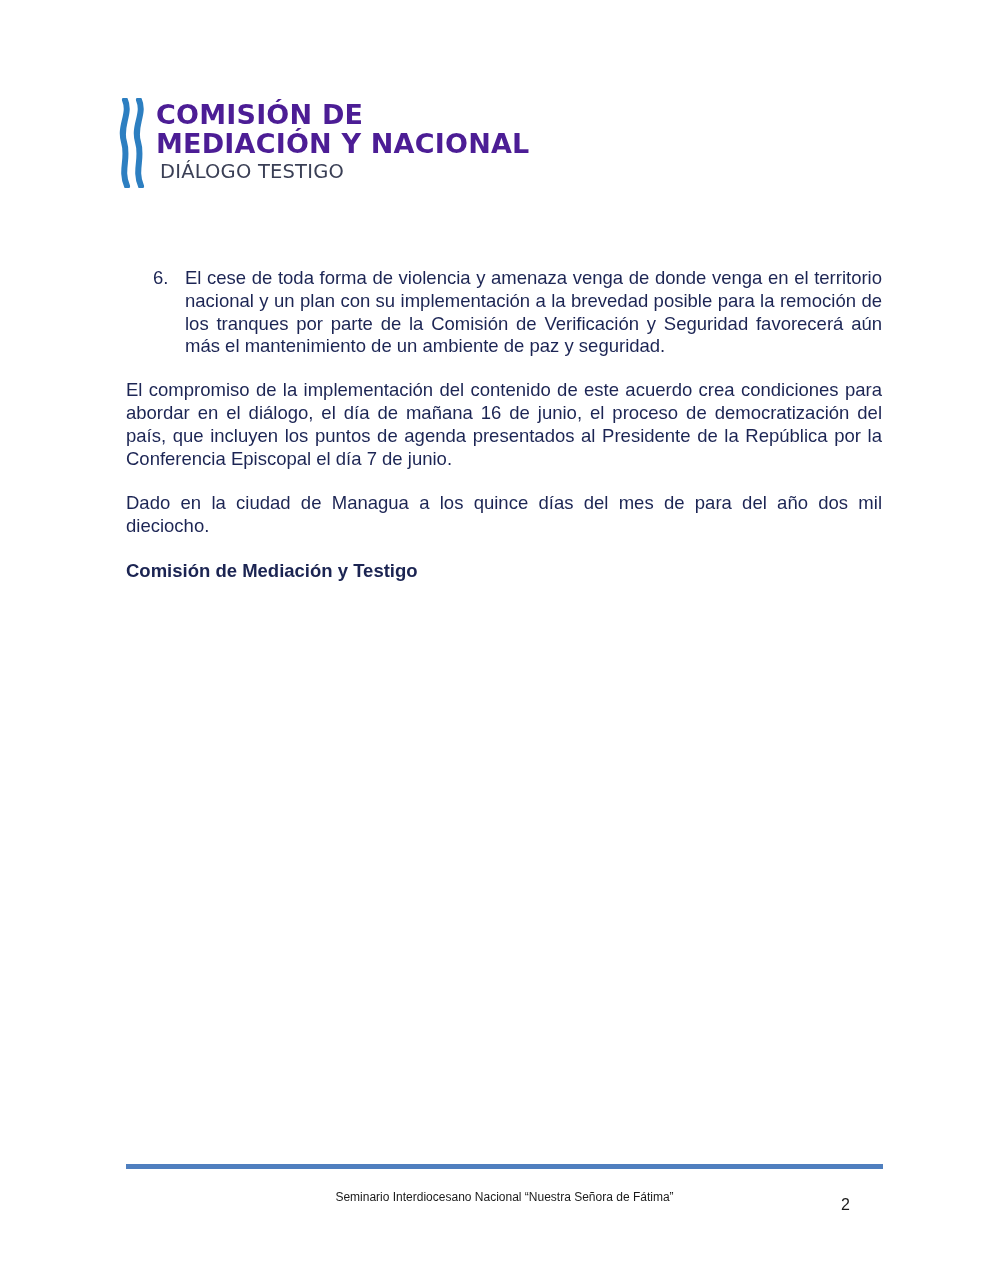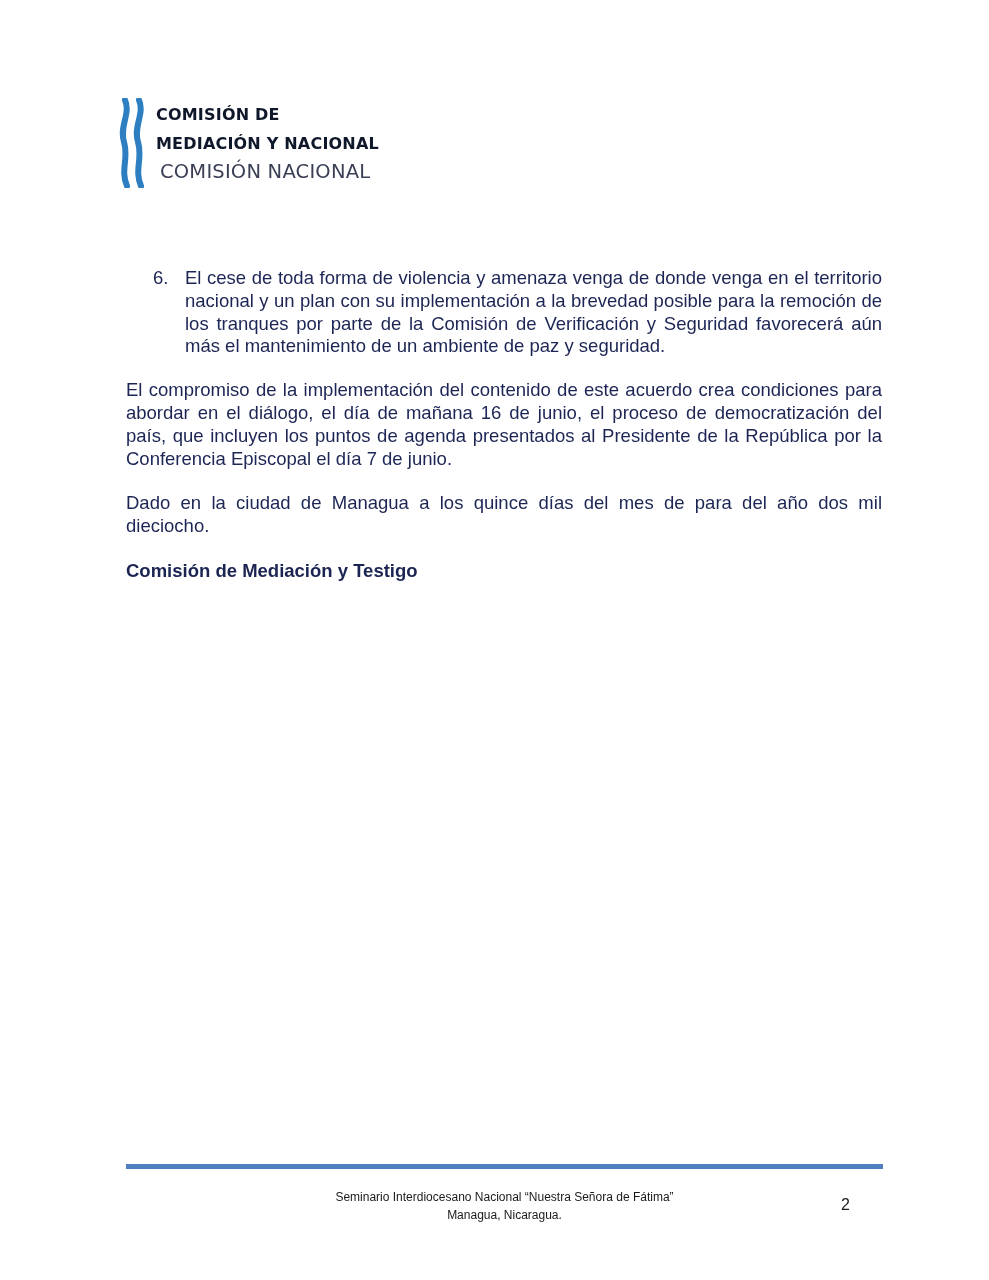--- a/index.html
+++ b/index.html
@@ -30,23 +30,23 @@
       height: 90px;
     }
     .logo-text {
       position: absolute;
       left: 38px;
       top: 2px;
     }
     .logo-line1, .logo-line2 {
       font-family: "DejaVu Sans", sans-serif;
       font-weight: bold;
-      font-size: 16px;
+      font-size: 27px;
       letter-spacing: 0.2px;
-      color: #0f172a;
+      color: #4c1d95;
       line-height: 29px;
       white-space: nowrap;
     }
     .logo-line3 {
       font-family: "DejaVu Sans", sans-serif;
       font-weight: normal;
       font-size: 19.5px;
       color: #3a3f55;
       line-height: 24px;
       margin-top: 2px;
@@ -115,34 +115,33 @@
 <body>
 
 <div class="logo">
   <svg class="logo-mark" viewBox="0 0 36 90" xmlns="http://www.w3.org/2000/svg">
     <path d="M7 2 C 13 16, 1 28, 6 44 C 11 60, 2 72, 9 88" fill="none" stroke="#2d7fc1" stroke-width="6" stroke-linecap="round"></path>
     <path d="M21 2 C 27 16, 15 28, 20 44 C 25 60, 16 72, 23 88" fill="none" stroke="#2d7fc1" stroke-width="6" stroke-linecap="round"></path>
   </svg>
   <div class="logo-text">
     <div class="logo-line1">COMISIÓN DE</div>
     <div class="logo-line2">MEDIACIÓN Y NACIONAL</div>
-    <div class="logo-line3">COMISIÓN NACIONAL</div>
+    <div class="logo-line3">DIÁLOGO TESTIGO</div>
   </div>
 </div>
 
 <div class="content">
   <div class="list-item">
     <span class="list-num">6.</span>
     <span>El cese de toda forma de violencia y amenaza venga de donde venga en el territorio nacional y un plan con su implementación a la brevedad posible para la remoción de los tranques por parte de la Comisión de Verificación y Seguridad favorecerá aún más el mantenimiento de un ambiente de paz y seguridad.</span>
   </div>
   <p class="para" style="margin-bottom:0">El compromiso de la implementación del contenido de este acuerdo crea condiciones para abordar en el diálogo, el día de mañana 16 de junio, el proceso de democratización del país, que incluyen los puntos de agenda presentados al Presidente de la República por la Conferencia Episcopal el día 7 de junio.</p>
   <p class="para dado" style="margin-bottom:0">Dado en la ciudad de Managua a los quince días del mes de para del año dos mil dieciocho.</p>
   <p class="signature" style="margin-bottom:16px">Comisión de Mediación y Testigo</p>
 </div>
 
 <div class="footer-rule"></div>
 
 <div class="footer">
   <div>Seminario Interdiocesano Nacional “Nuestra Señora de Fátima”</div>
-  <div>Managua, Nicaragua.</div>
 </div>
 
 <div class="page-number">2</div>
 
 </body></html>

